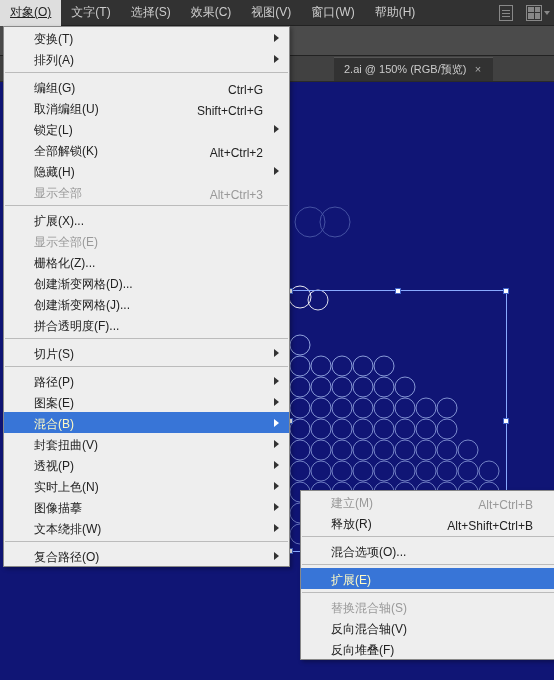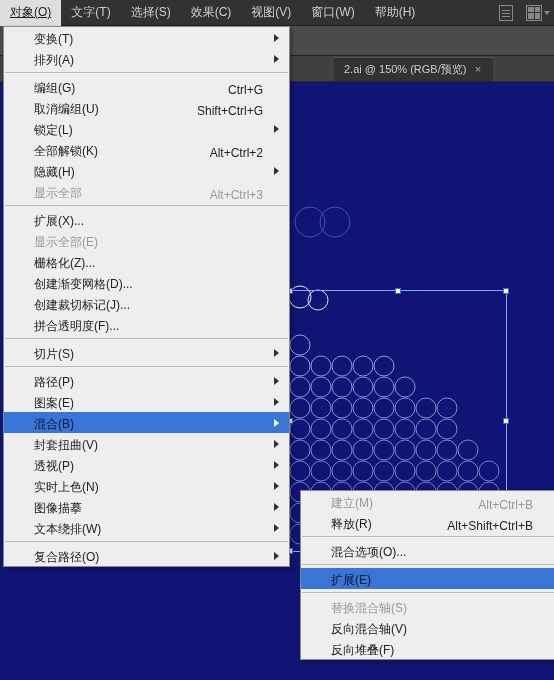--- a/index.html
+++ b/index.html
@@ -36,21 +36,21 @@
 .handle { position: absolute; width: 6px; height: 6px; background: #fff; border: 1px solid #4466cc; }
 .h-tl { left: -3px; top: -3px; } .h-tr { right: -3px; top: -3px; } .h-bl { left: -3px; bottom: -3px; } .h-br { right: -3px; bottom: -3px; }
 .h-t { left: 50%; margin-left: -3px; top: -3px; } .h-b { left: 50%; margin-left: -3px; bottom: -3px; }
 .h-l { left: -3px; top: 50%; margin-top: -3px; } .h-r { right: -3px; top: 50%; margin-top: -3px; }
 
 
 .menu { position: absolute; background: #eee; border: 1px solid #888; box-shadow: 2px 2px 4px rgba(0,0,0,.3); color: #222; }
 .menu1 { left: 3px; top: 26px; width: 287px; }
 .menu2 { left: 300px; top: 490px; width: 260px; }
 .menu .row { display: flex; align-items: flex-end; height: 21px; padding: 0 26px 0 30px; position: relative; cursor: pointer; }
-.menu .row.hl { background: #3875d7; color: #0f172a; }
+.menu .row.hl { background: #3875d7; color: #fef9c3; }
 .menu .row.dis { color: #999; }
 .menu .row .arrow { position: absolute; right: 10px; top: 50%; margin-top: -4px; width: 0; height: 0; border-top: 4px solid transparent; border-bottom: 4px solid transparent; border-left: 5px solid #333; }
 .menu .row.hl .arrow { border-left-color: #fff; }
 .menu .row .sc { margin-left: auto; padding-left: 20px; }
 .menu hr { border: none; border-top: 1px solid #bbb; margin: 3px 1px; }
 </style>
 </head>
 <body>
 
 <div class="menubar">
@@ -236,21 +236,21 @@
     <div class="row dis">
       <span>显示全部(E)</span>
     </div>
     <div class="row">
       <span>栅格化(Z)...</span>
     </div>
     <div class="row">
       <span>创建渐变网格(D)...</span>
     </div>
     <div class="row">
-      <span>创建裁切标记(J)...</span>
+      <span>创建渐变网格(J)...</span>
     </div>
     <div class="row">
       <span>拼合透明度(F)...</span>
     </div>
     <hr>
     <div class="row">
       <span>切片(S)</span>
       <span class="arrow"></span>
     </div>
     <hr>

